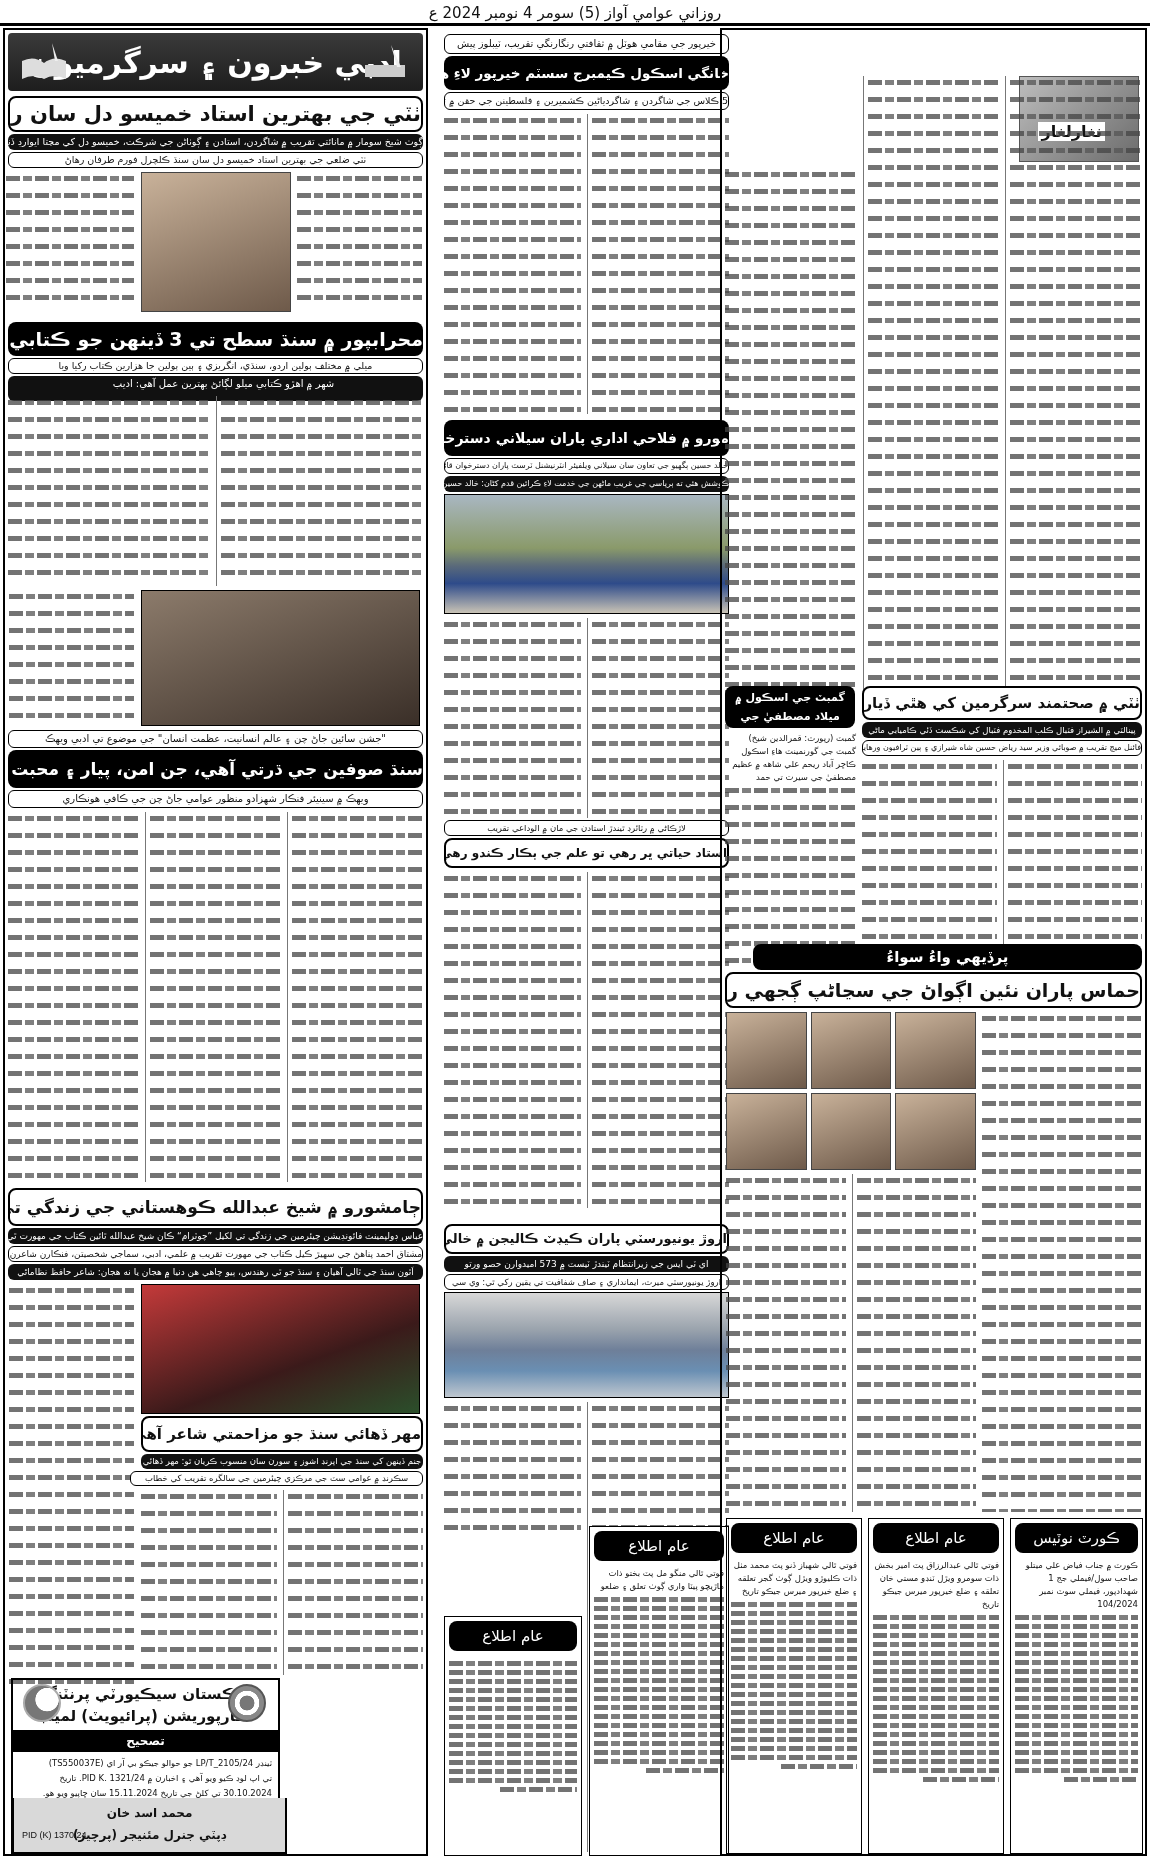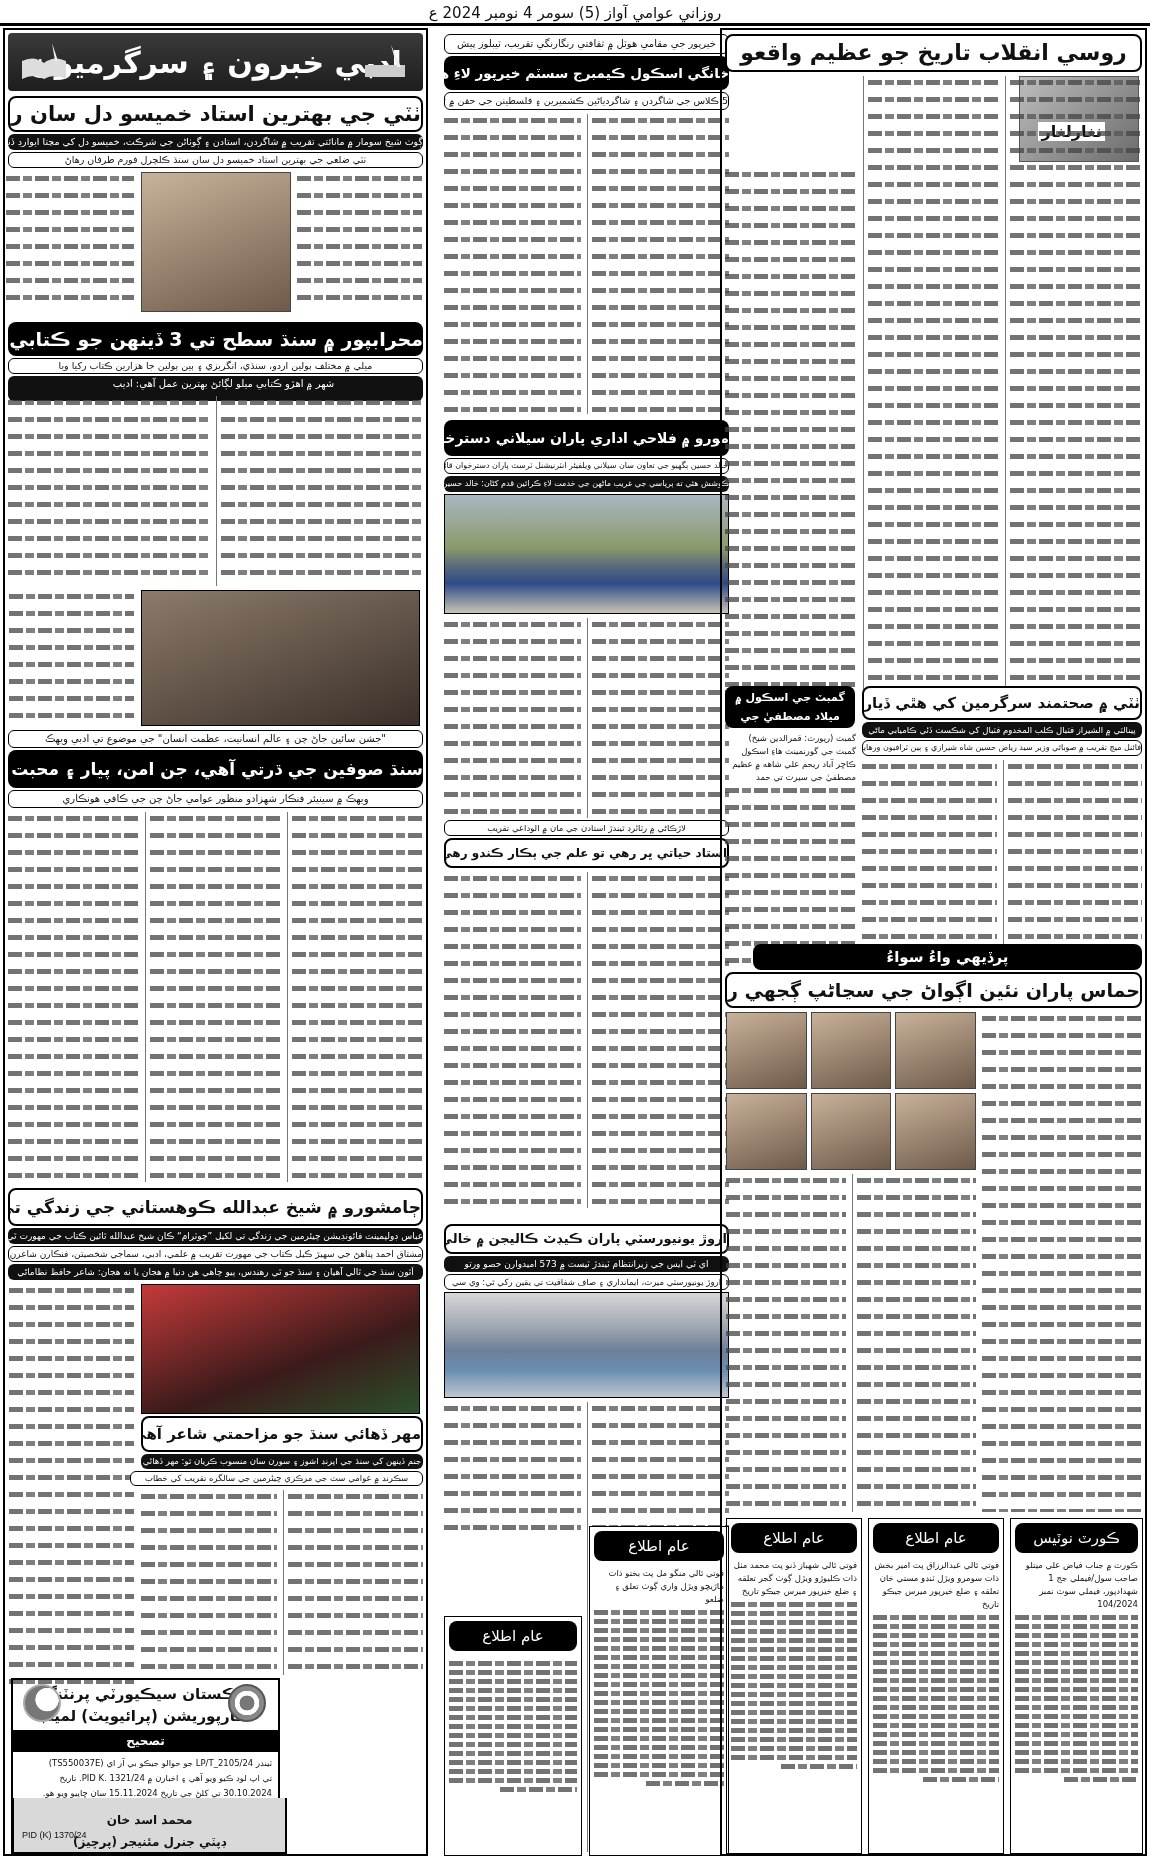--- a/index.html
+++ b/index.html
@@ -305,21 +305,21 @@
       <div>ٽينڊر LP/T_2105/24 جو حوالو جيڪو بي آر اي (TS550037E)</div>
       <div>تي اپ لوڊ ڪيو ويو آهي ۽ اخبارن ۾ PID K. 1321/24. تاريخ</div>
       <div>30.10.2024 تي کلڻ جي تاريخ 15.11.2024 سان ڇاپيو ويو هو.</div>
       <div>هاڻ ان متي ذڪر ڪيل ٽينڊر ۾ ٽينڊر کلڻ جي تاريخ 15.11.2024 مان وڌائي</div>
       <div>22.11.2024 ڪئي وئي آهي. ٻين شرطن ۽ ضابطن ۾ ڪا تبديلي نه آهي.</div>
     </div>
   </div>
   <div class="pss" style="top:1826px;right:146px;height:0;border:none;"></div>
 </div>
 
-<div style="position:absolute;top:1798px;left:12px;width:275px;height:56px;background:#d9d9d9;border:2px solid #000;border-top:none;text-align:center;font-weight:bold;font-size:12px;line-height:22px;padding-top:11px;">
+<div style="position:absolute;top:1798px;left:12px;width:275px;height:56px;background:#d9d9d9;border:2px solid #000;border-top:none;text-align:center;font-weight:bold;font-size:12px;line-height:22px;padding-top:4px;">
   <div>محمد اسد خان</div>
   <div>ڊپٽي جنرل مئنيجر (پرچيز)</div>
   <span class="pid">PID (K) 1370/24</span>
 </div>
 
 <div class="col col-mid" style="border:none;">
   <div class="box sub-white" style="top:6px;height:20px;font-size:10px;line-height:18px;left:0;right:0;">خيرپور جي مقامي هوٽل ۾ ثقافتي رنگارنگي تقريب، ٽيبلوز پيش</div>
   <div class="box head-black" style="top:28px;height:34px;font-size:13.5px;line-height:34px;left:0;right:0;">خانگي اسڪول ڪيمبرج سسٽم خيرپور لاءِ هڪ تحفو آهي: مقرر</div>
   <div class="box sub-white" style="top:64px;height:18px;font-size:9.5px;line-height:16px;left:0;right:0;">5 ڪلاس جي شاگردن ۽ شاگردياڻين ڪشميرين ۽ فلسطينن جي حقن ۾ تقريرون</div>
   <div class="text-cols" style="top:86px;height:300px;left:0;right:0;">
@@ -490,34 +490,33 @@
         <span class="ln"></span>
         <span class="ln"></span>
         <span class="ln"></span>
         <span class="ln"></span>
         <span class="ln"></span>
       </div>
   </div>
   <div class="notice" style="top:1498px;right:0;width:140px;height:330px;background:#fff;">
     <div class="nh">عام اطلاع</div>
     <div style="padding:2px 4px;font-size:8.5px;line-height:13px;">
-      <div>فوتي ٿالي منگو مل پٽ بختو ذات ماڙيچو ويڙل واري ڳوٺ تعلق ۽ ضلعو</div>
+      <div>فوتي ٿالي منگو مل پٽ بختو ذات ماڙيچو پيٽا واري ڳوٺ تعلق ۽ ضلعو</div>
       <span class="ln"></span><span class="ln"></span><span class="ln"></span><span class="ln"></span><span class="ln"></span><span class="ln"></span><span class="ln"></span><span class="ln"></span><span class="ln"></span><span class="ln"></span><span class="ln"></span><span class="ln"></span><span class="ln"></span><span class="ln"></span><span class="ln"></span><span class="ln"></span><span class="ln"></span><span class="ln"></span><span class="ln"></span><span class="ln short"></span>
     </div>
   </div>
   <div class="notice" style="top:1588px;left:0;width:138px;height:240px;background:#fff;">
     <div class="nh">عام اطلاع</div>
     <div style="padding:2px 4px;">
       <span class="ln"></span><span class="ln"></span><span class="ln"></span><span class="ln"></span><span class="ln"></span><span class="ln"></span><span class="ln"></span><span class="ln"></span><span class="ln"></span><span class="ln"></span><span class="ln"></span><span class="ln"></span><span class="ln"></span><span class="ln"></span><span class="ln short"></span>
     </div>
   </div>
 </div>
 
 <div class="col col-right">
-  <div class="box head-rounded" style="top:4px;height:38px;font-size:22px;line-height:34px;">روسي انقلاب تاريخ جو عظيم واقعو</div>
   <div class="byline-photo" style="top:46px;right:6px;"></div>
   <div style="position:absolute;top:92px;right:40px;font-weight:bold;font-size:16px;background:#fff;padding:0 3px;">نغارلغار</div>
   <div class="text-cols" style="top:46px;height:618px;">
     <div class="text-col">
         <span class="ln"></span>
         <span class="ln"></span>
         <span class="ln"></span>
         <span class="ln"></span>
         <span class="ln"></span>
         <span class="ln"></span>

